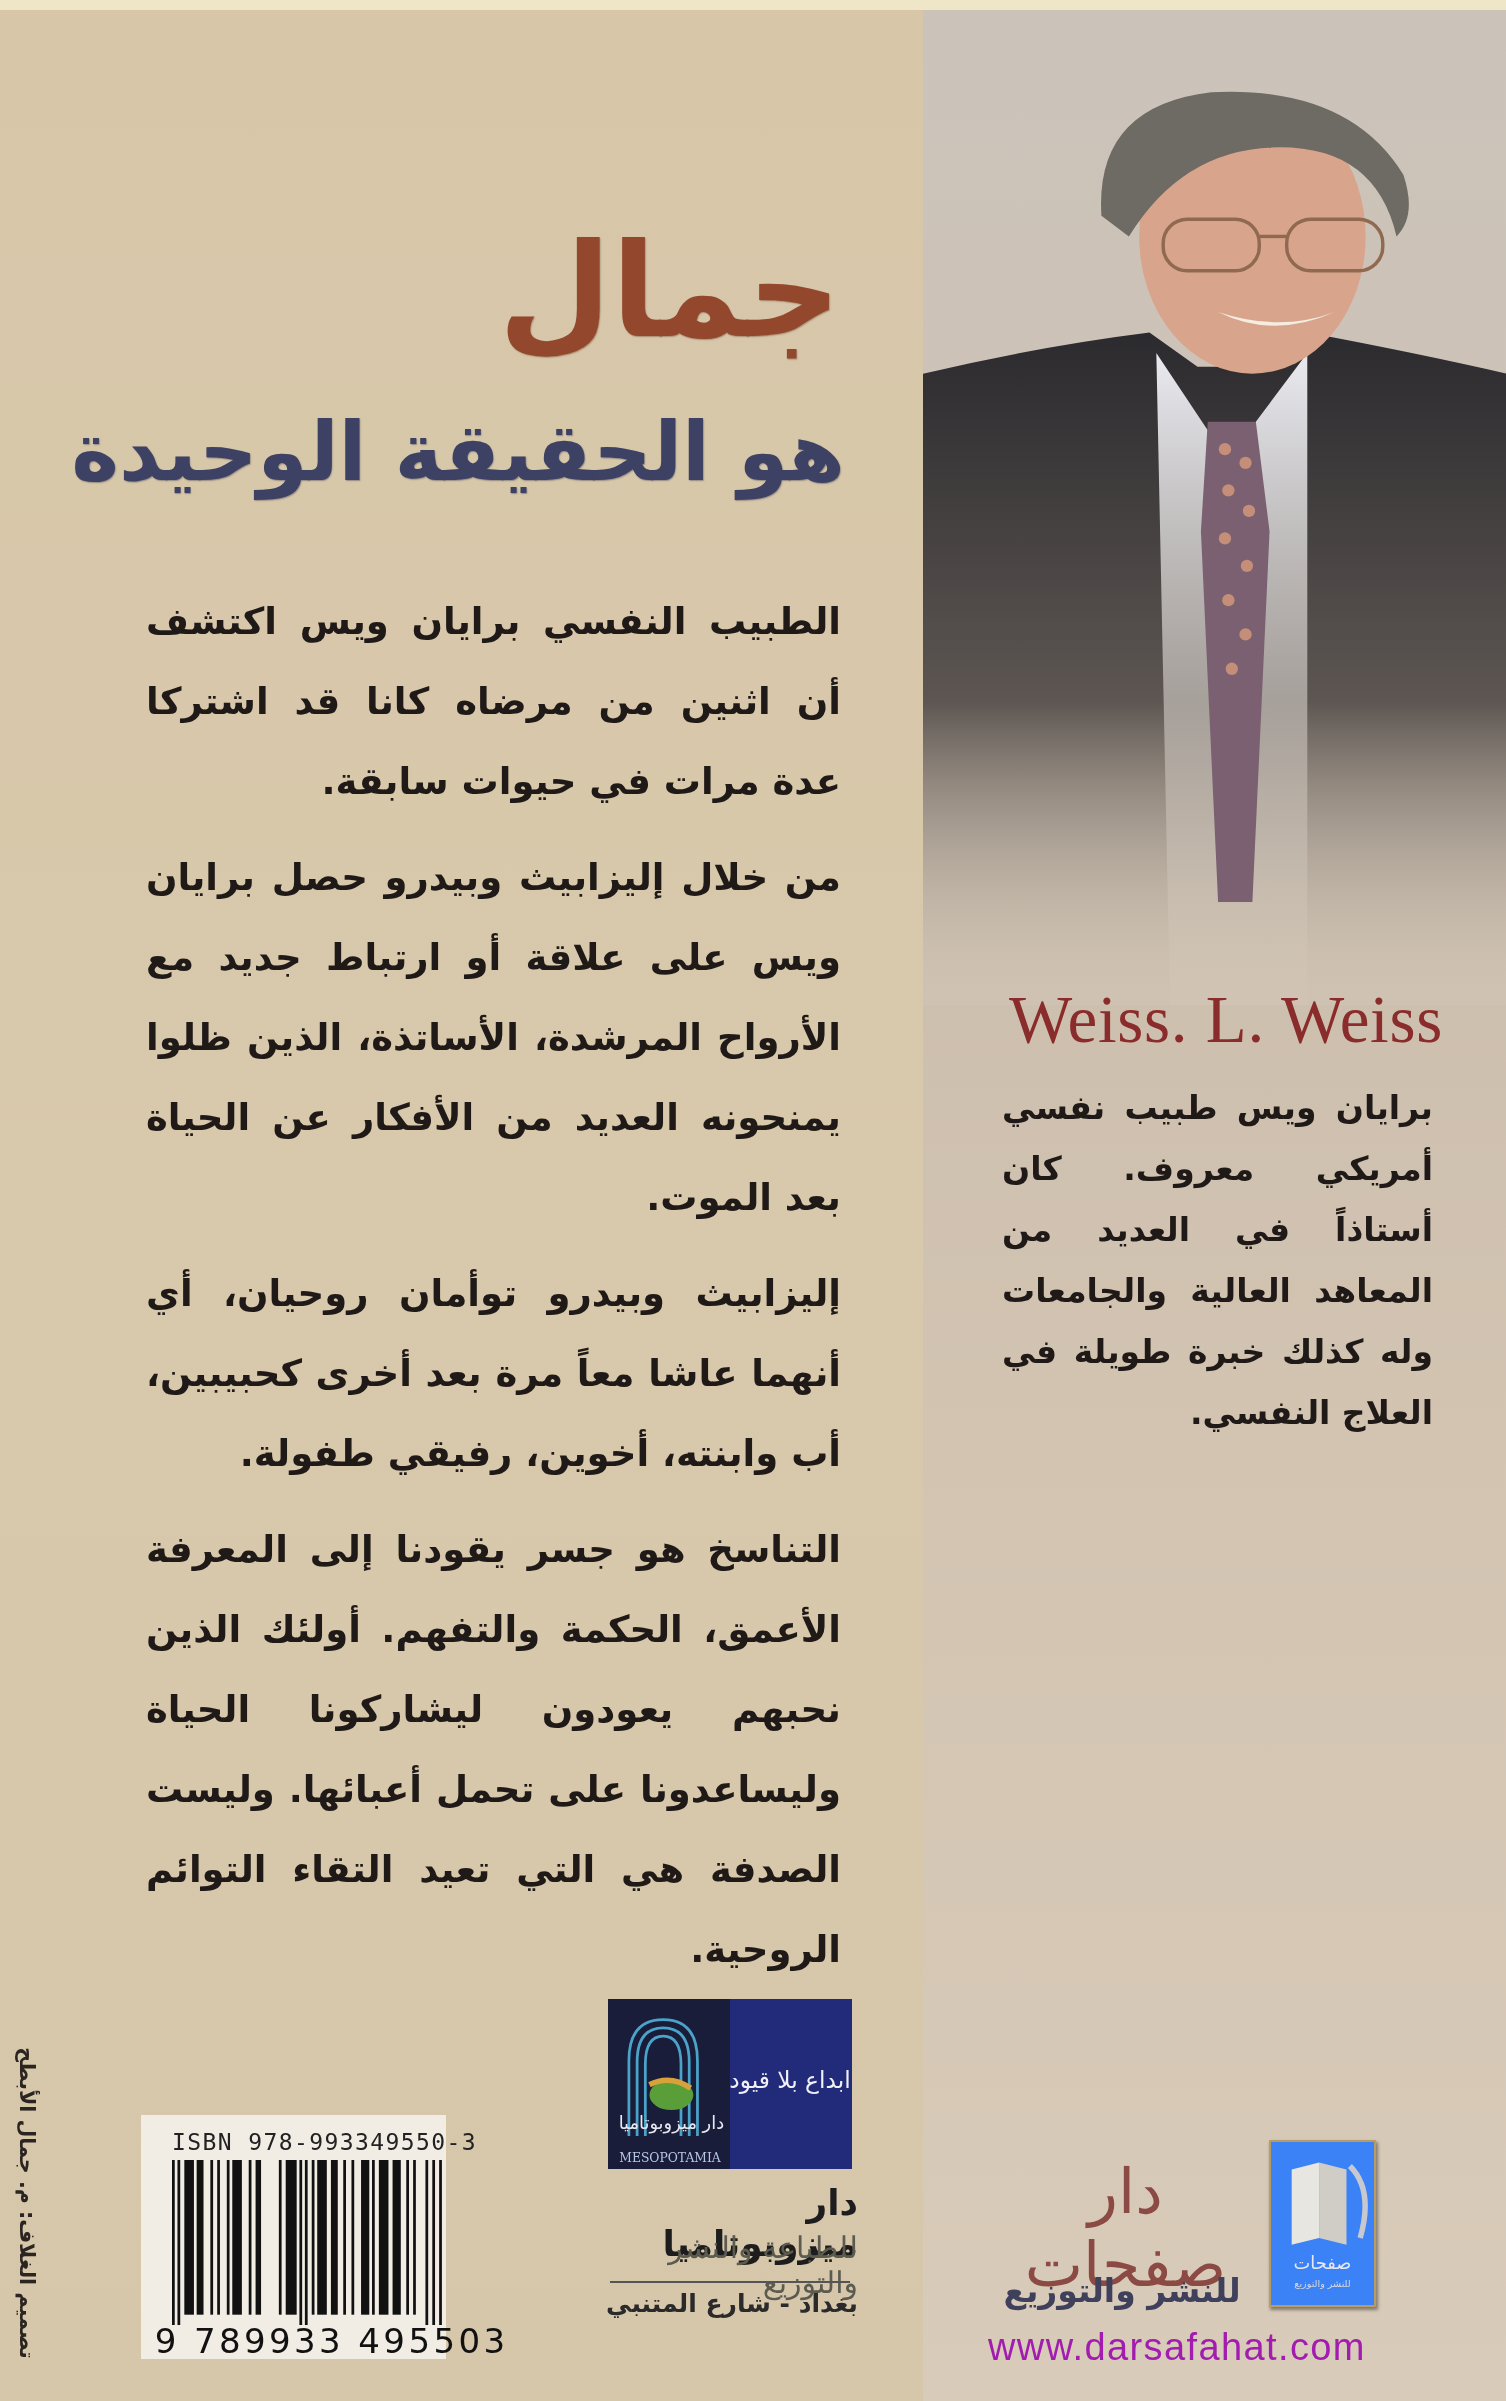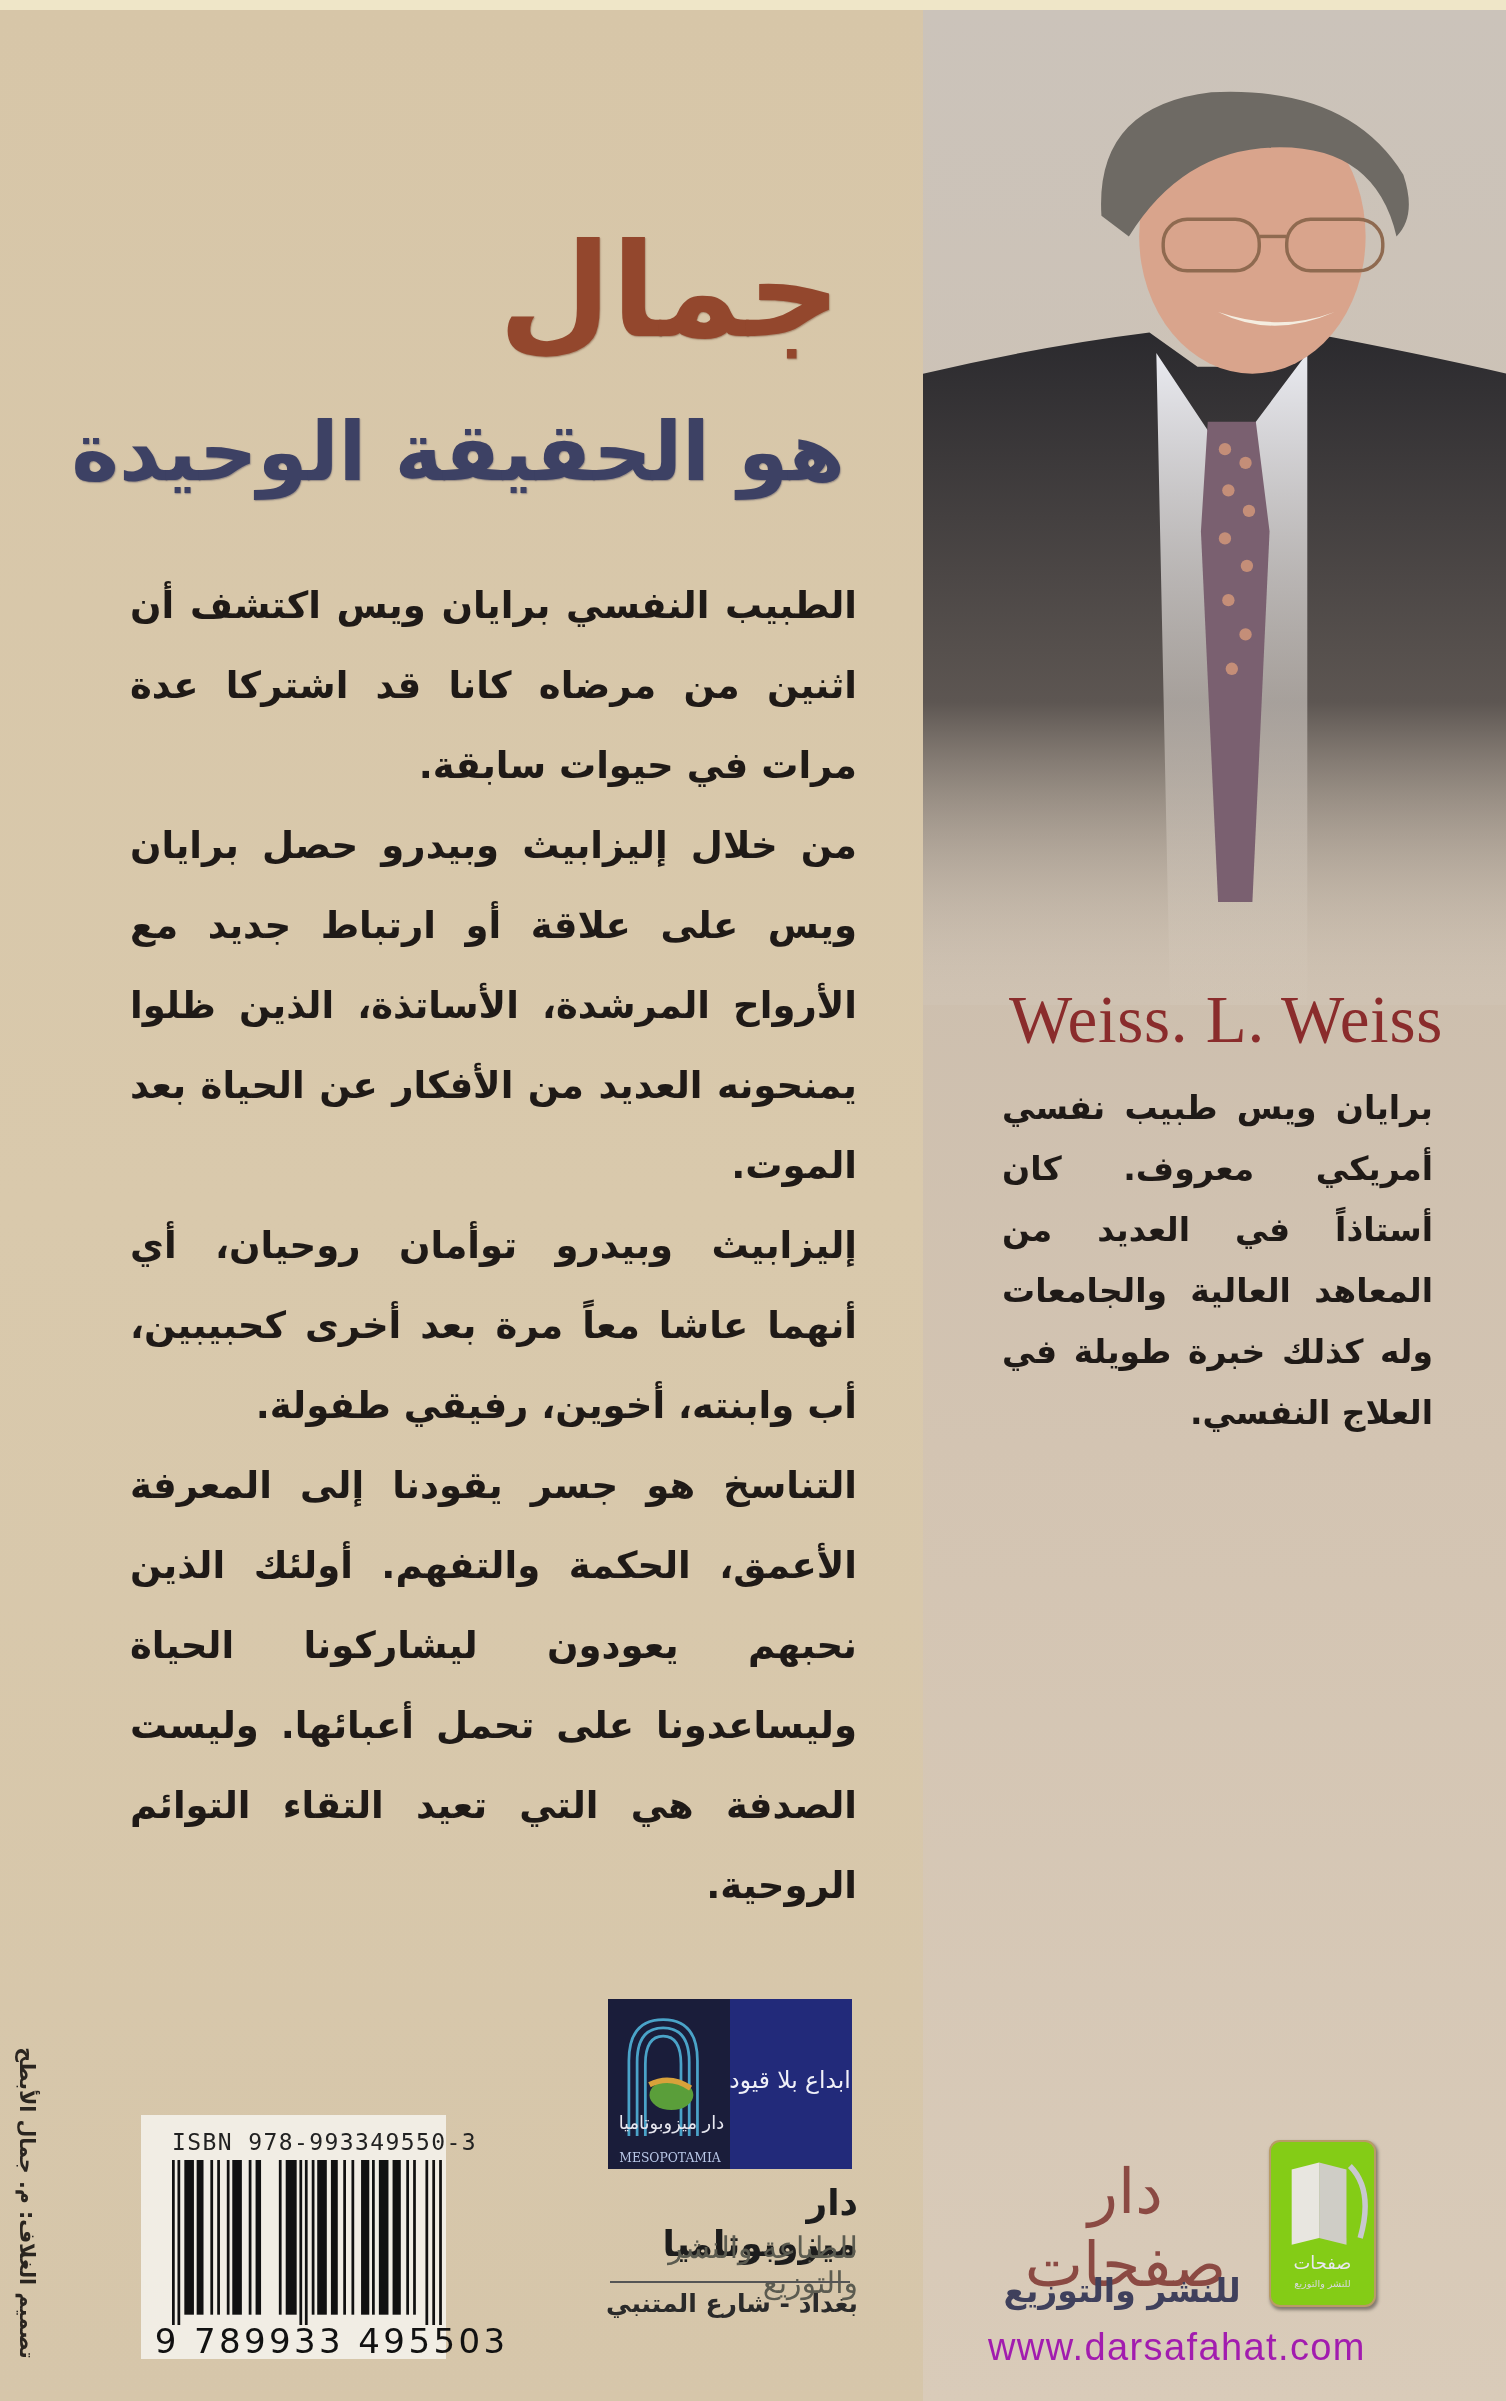--- a/index.html
+++ b/index.html
@@ -3,28 +3,28 @@
 <meta charset="utf-8">
 <style>
   html,body{margin:0;padding:0;}
   body{width:1507px;height:2401px;position:relative;overflow:hidden;background:#e9dfcb;font-family:"DejaVu Sans",sans-serif;}
   .frame-top{position:absolute;left:0;top:0;width:1507px;height:9.6px;background:#efe6c8;}
   .left-panel{position:absolute;left:0;top:9.6px;width:923px;height:2392px;background:linear-gradient(180deg,#d7c6a8 0%,#d9c9ac 50%,#d6c6aa 100%);}
   .right-panel{position:absolute;left:923px;top:9.6px;width:584px;height:2392px;background:linear-gradient(180deg,#c9bcac 0%,#cdbfae 40%,#d3c4b2 60%,#d9cbb9 100%);}
   .title-main{position:absolute;right:666px;top:226px;font-family:"DejaVu Sans",sans-serif;font-weight:bold;font-size:130px;color:#93472d;line-height:1;direction:rtl;text-shadow:0.7px 1.4px 1.4px rgba(80,30,10,.35);}
   .title-sub{position:absolute;right:662px;top:412px;font-family:"DejaVu Sans",sans-serif;font-weight:bold;font-size:81px;color:#3d4164;line-height:1;direction:rtl;white-space:nowrap;text-shadow:0.7px 1.4px 1.4px rgba(20,20,60,.35);}
   .blurb{position:absolute;left:130px;width:727px;top:566px;direction:rtl;text-align:justify;text-align-last:right;font-family:"DejaVu Sans",sans-serif;font-weight:bold;font-size:37px;line-height:80px;color:#1f1a17;}
-  .blurb p{margin:0;}
+  .blurb p{margin:16px;}
   .portrait{position:absolute;left:923px;top:9.6px;width:584px;height:995px;overflow:hidden;}
   .portrait svg{display:block;}
   .author-en{position:absolute;left:1009px;top:981px;font-family:"Liberation Serif",serif;font-size:67px;color:#8a2c2c;letter-spacing:0.7px;white-space:nowrap;}
   .bio{position:absolute;left:1002px;width:431px;top:1077px;direction:rtl;text-align:justify;text-align-last:right;font-family:"DejaVu Sans",sans-serif;font-weight:bold;font-size:33px;line-height:61px;color:#1f1a17;}
   .bio p{margin:0;}
   .pub-right{position:absolute;left:988px;top:2134px;width:480px;height:261px;}
-  .pub-logo-box{position:absolute;left:281px;top:5.5px;width:103px;height:163px;background:#84cc16;border:2.1px solid #b89c66;border-radius:11px;box-shadow:1.4px 2.1px 3.4px rgba(0,0,0,.4);}
+  .pub-logo-box{position:absolute;left:281px;top:5.5px;width:103px;height:163px;background:#3b82f6;border:2.1px solid #b89c66;border-radius:1px;box-shadow:1.4px 2.1px 3.4px rgba(0,0,0,.4);}
   .pub-name-calig{position:absolute;left:6.9px;top:20.6px;width:261px;text-align:center;font-family:"DejaVu Serif",serif;font-size:62px;color:#8b4a43;direction:rtl;}
   .pub-sub{position:absolute;left:0;top:137px;width:268px;text-align:center;font-family:"DejaVu Sans",sans-serif;font-weight:bold;font-size:33px;color:#3f405c;direction:rtl;}
   .pub-url{position:absolute;left:0;top:192px;width:467px;font-family:"Liberation Sans",sans-serif;font-size:38px;color:#a21caf;letter-spacing:1.4px;}
   .pub-left{position:absolute;left:604px;top:1993px;width:254px;height:408px;}
   .meso-logo{position:absolute;left:4.1px;top:5.5px;width:244px;height:170px;background:linear-gradient(90deg,#1a1d3a 0%,#1a1d3a 50%,#222a7a 50%,#222a7a 100%);}
   .meso-name{position:absolute;left:0;top:189px;width:254px;text-align:right;font-family:"DejaVu Sans",sans-serif;font-weight:bold;font-size:36px;color:#1d1d1d;direction:rtl;}
   .meso-sub{position:absolute;left:0;top:237px;width:254px;text-align:right;font-family:"DejaVu Serif",serif;font-size:30px;color:#5b5b50;direction:rtl;}
   .meso-rule{position:absolute;left:5.5px;top:288px;width:240px;height:2.1px;background:#555;}
   .meso-addr{position:absolute;left:0;top:296px;width:254px;text-align:right;font-family:"DejaVu Sans",sans-serif;font-weight:bold;font-size:25px;color:#2a2a2a;direction:rtl;}
   .barcode{position:absolute;left:141px;top:2115px;width:305px;height:244px;background:#f1ede4;}

